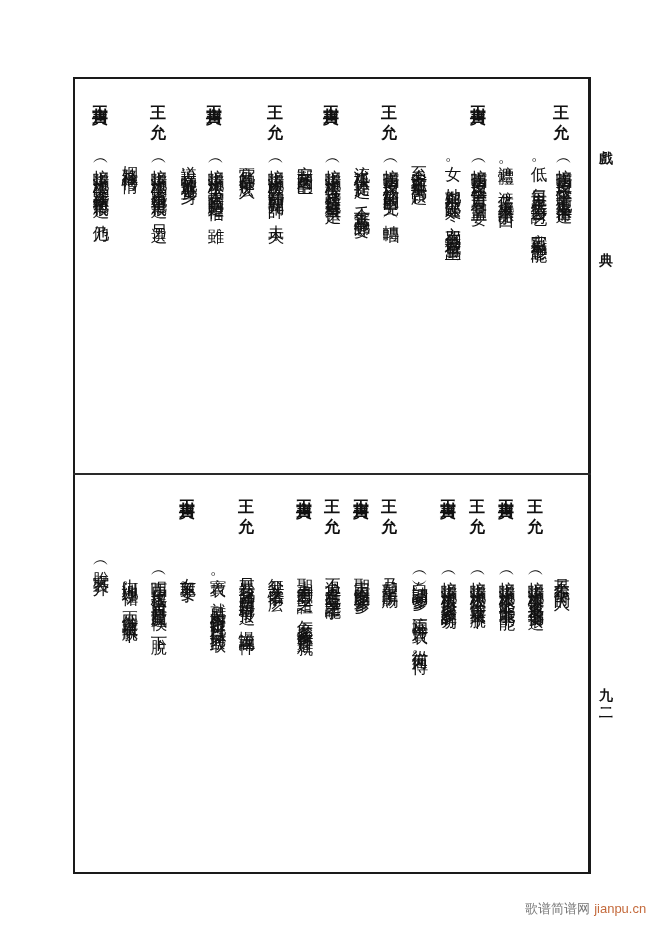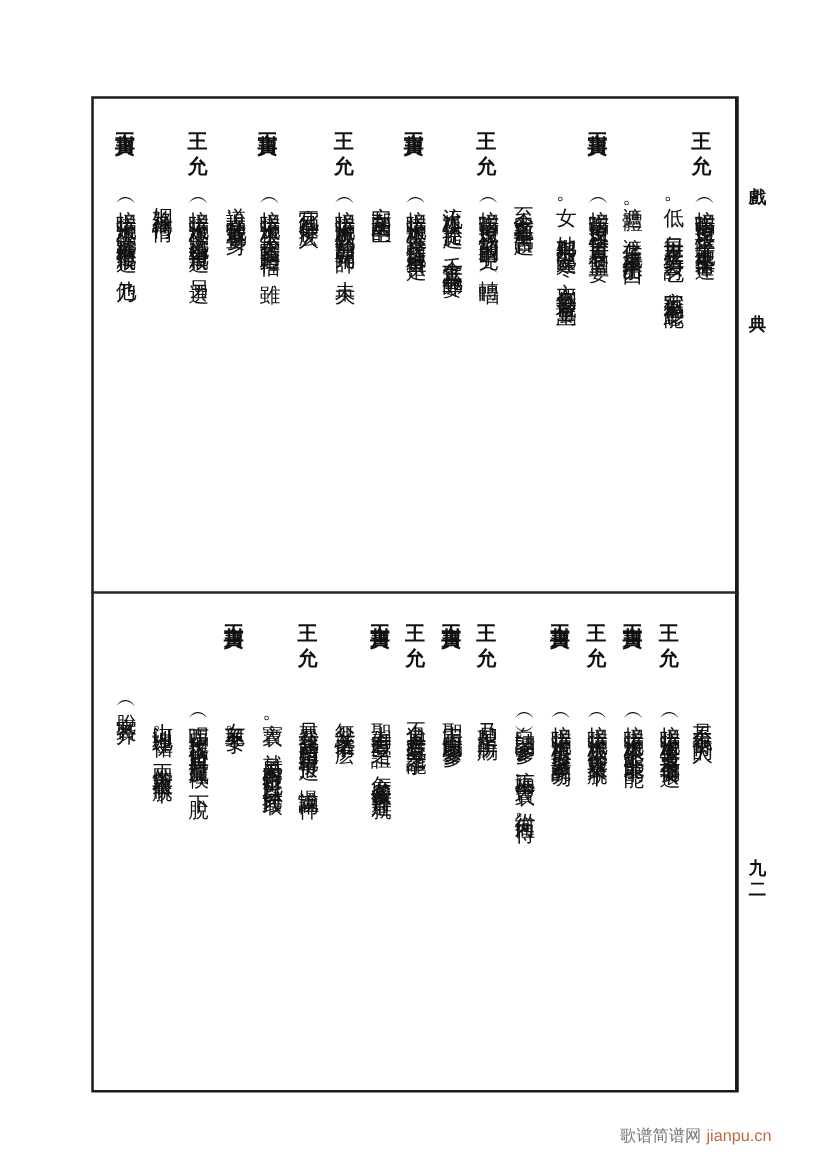--- a/index.html
+++ b/index.html
@@ -19,21 +19,21 @@
     position:absolute; font-size:14px; font-weight:bold; line-height:1; color:#111;
   }
   .col {
     position:absolute; writing-mode:vertical-rl; text-orientation:upright;
     font-size:16.5px; line-height:1; letter-spacing:2.8px; white-space:nowrap; color:#111;
   }
   .spk { font-size:16px; letter-spacing:1px; font-weight:bold; }
   .half-top .col { top:93px; }
   .half-bot .col { top:487px; }
   .watermark {
-    position:absolute; left:496px; top:900px; font-size:13px; color:#777;
+    position:absolute; left:525px; top:900px; font-size:13px; color:#777;
     font-family: "DejaVu Sans", "Liberation Sans", sans-serif; white-space:nowrap;
   }
   .watermark .url { color:#c46a3c; font-family:"Liberation Sans", sans-serif; }
 </style>
 </head>
 <body>
 
 <div class="frame"></div>
 <div class="divider"></div>
 

